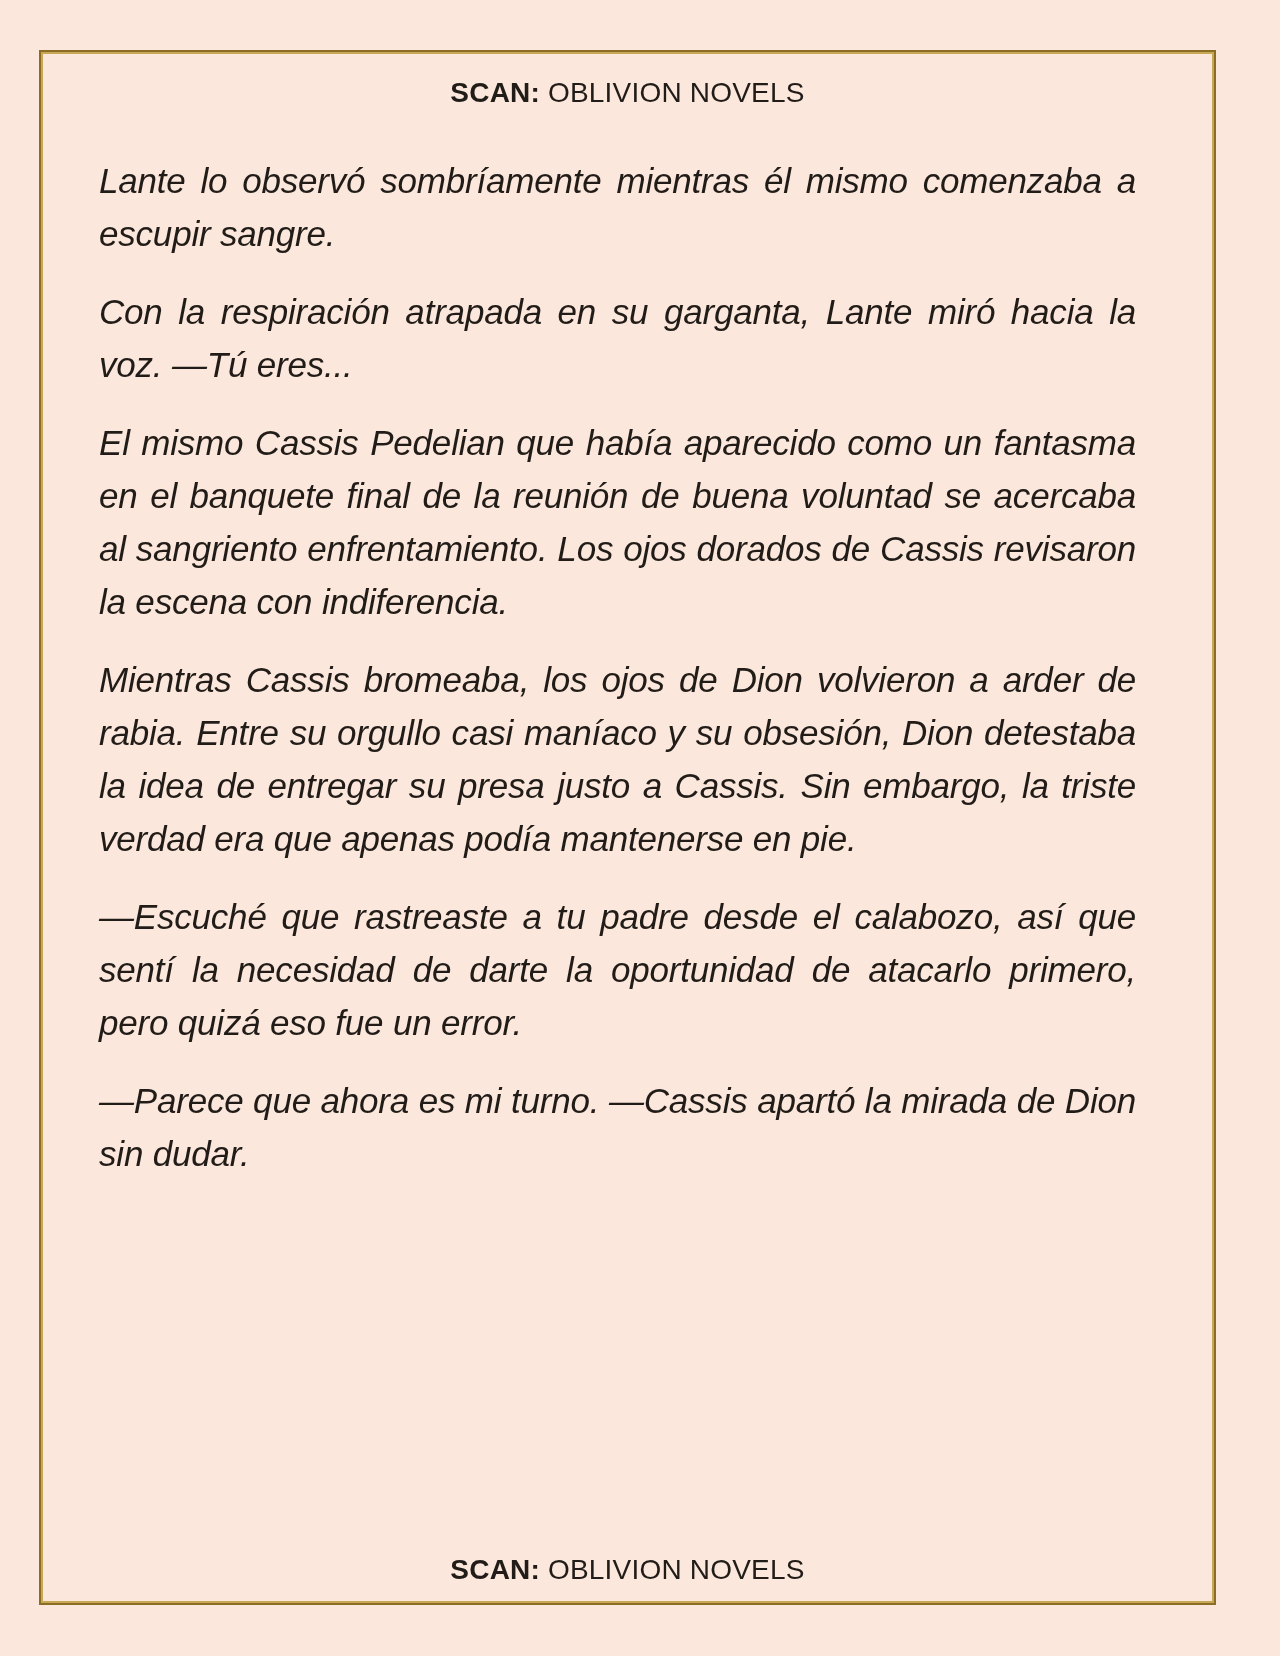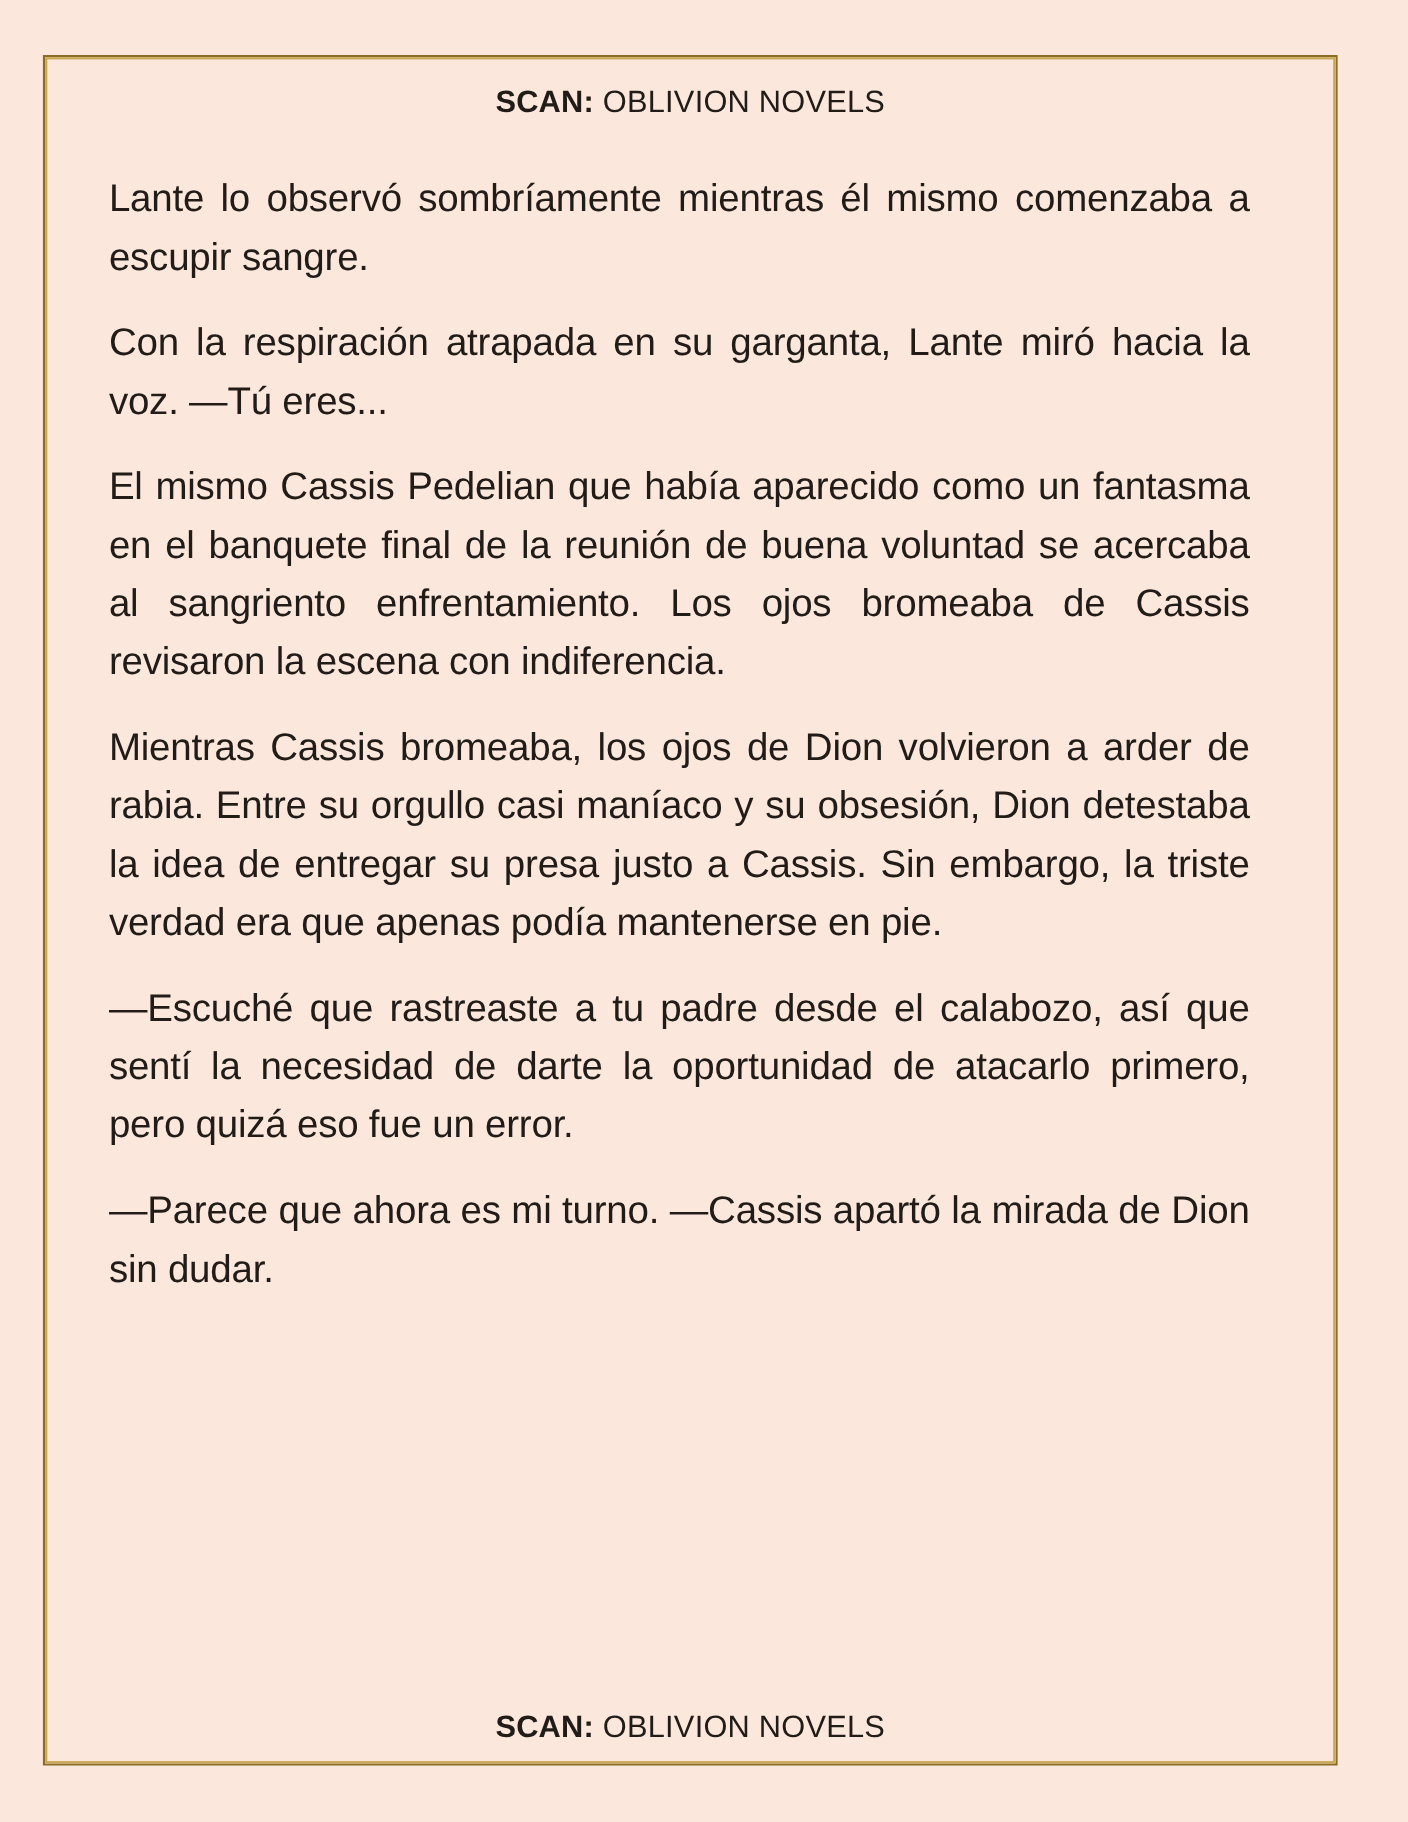--- a/index.html
+++ b/index.html
@@ -46,20 +46,21 @@
     position: absolute;
     left: 0;
     right: 0;
     bottom: 14px;
   }
   .bold {
     font-weight: 700;
   }
   .content {
     padding: 44px 76px 0 56px;
+    font-style: italic;
   }
   .content p {
     margin: 0 0 25px 0;
     font-size: 35px;
     line-height: 53px;
     color: var(--text, #211c18);
     text-align: justify;
     letter-spacing: -0.2px;
   }
 </style>
@@ -67,21 +68,21 @@
 <body>
 
 <div class="frame-outer">
   <div class="frame-inner">
 
     <div class="scan-credit header"><span class="bold">SCAN:</span><span> OBLIVION NOVELS</span></div>
 
     <div class="content">
         <p>Lante lo observó sombríamente mientras él mismo comenzaba a escupir sangre.</p>
         <p>Con la respiración atrapada en su garganta, Lante miró hacia la voz. —Tú eres...</p>
-        <p>El mismo Cassis Pedelian que había aparecido como un fantasma en el banquete final de la reunión de buena voluntad se acercaba al sangriento enfrentamiento. Los ojos bromeaba de Cassis revisaron la escena con indiferencia.</p>
+        <p>El mismo Cassis Pedelian que había aparecido como un fantasma en el banquete final de la reunión de buena voluntad se acercaba al sangriento enfrentamiento. Los ojos dorados de Cassis revisaron la escena con indiferencia.</p>
         <p>Mientras Cassis bromeaba, los ojos de Dion volvieron a arder de rabia. Entre su orgullo casi maníaco y su obsesión, Dion detestaba la idea de entregar su presa justo a Cassis. Sin embargo, la triste verdad era que apenas podía mantenerse en pie.</p>
         <p>—Escuché que rastreaste a tu padre desde el calabozo, así que sentí la necesidad de darte la oportunidad de atacarlo primero, pero quizá eso fue un error.</p>
         <p>—Parece que ahora es mi turno. —Cassis apartó la mirada de Dion sin dudar.</p>
       </div>
 
     <div class="scan-credit footer"><span class="bold">SCAN:</span><span> OBLIVION NOVELS</span></div>
 
   </div>
 </div>
 

